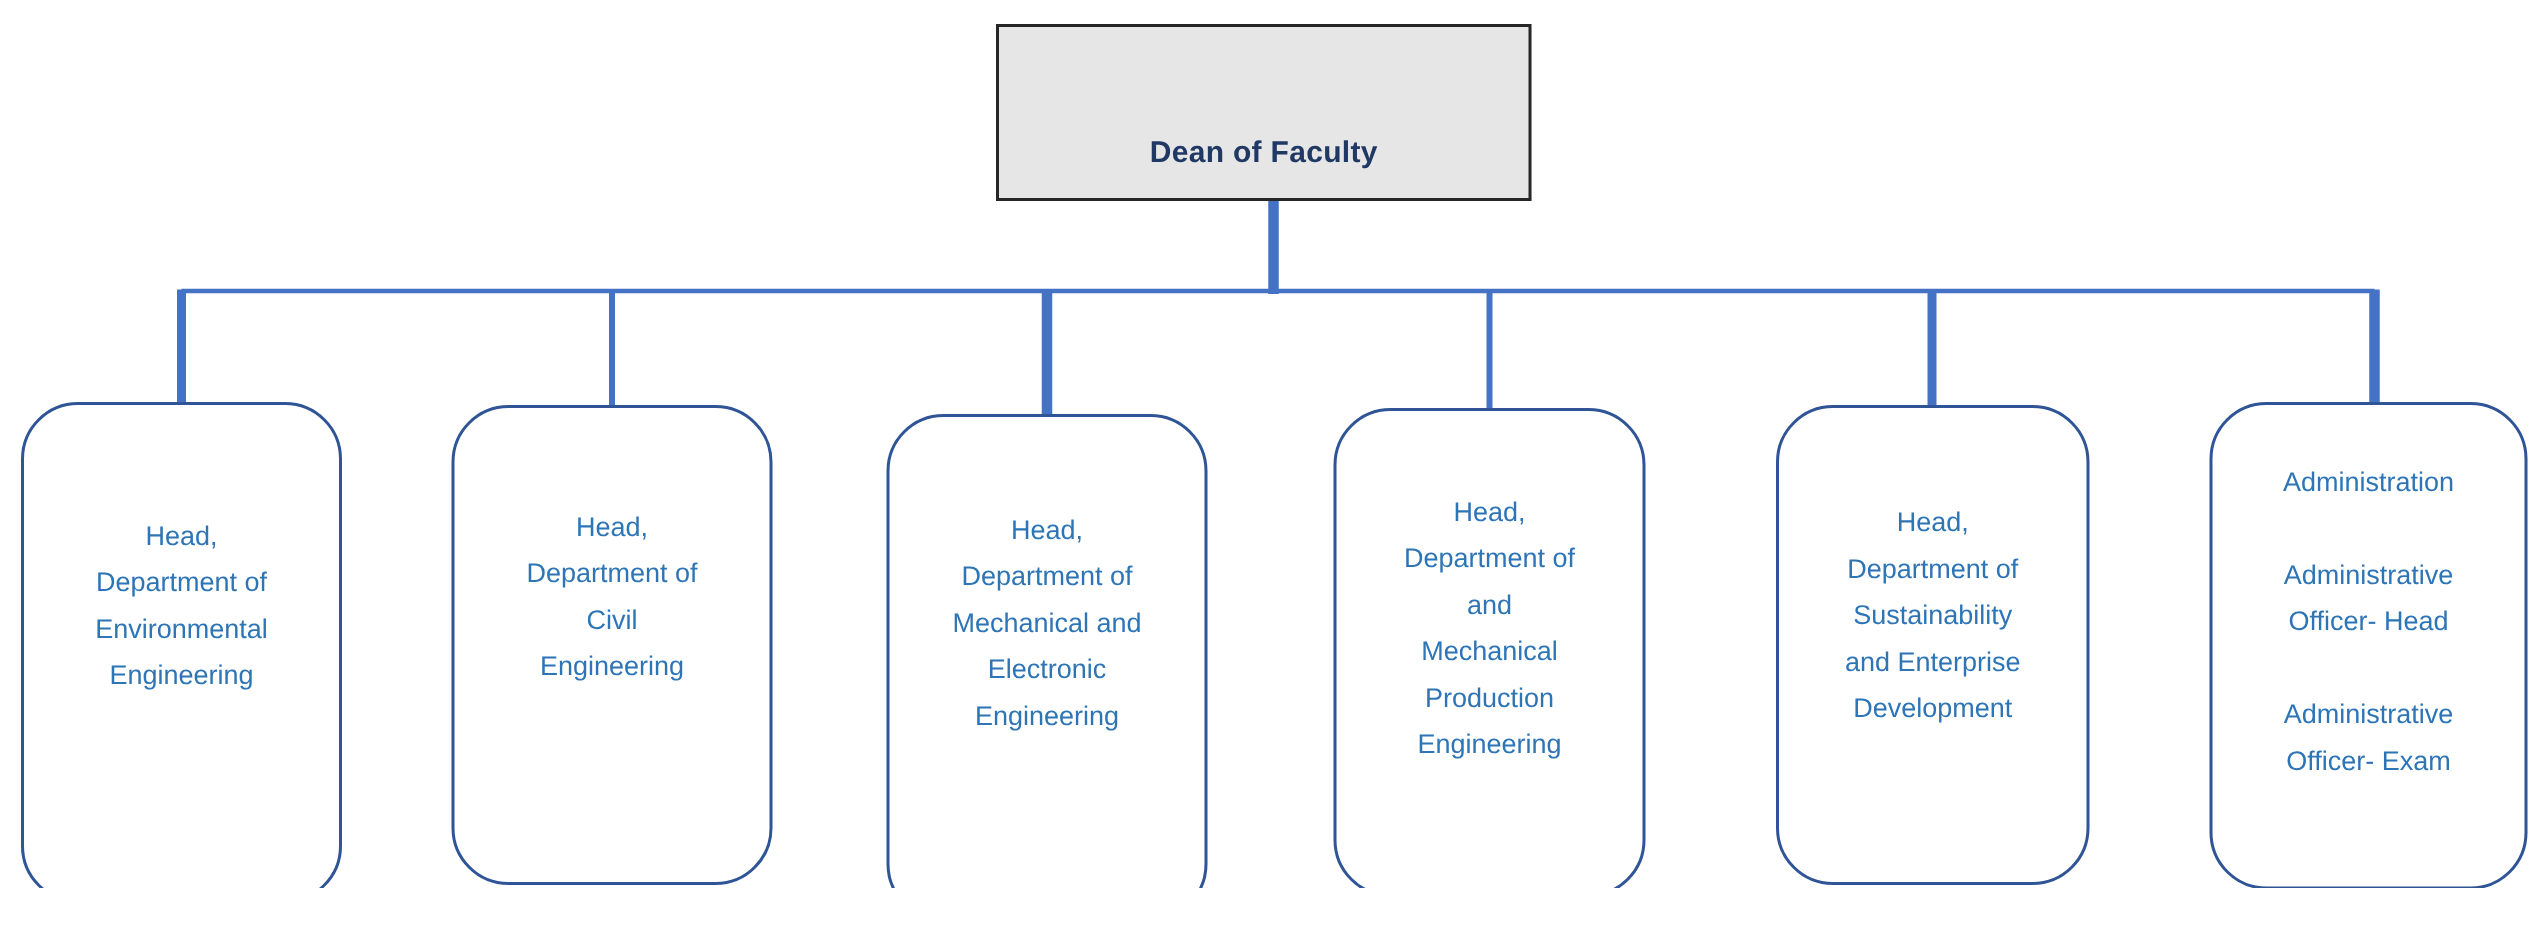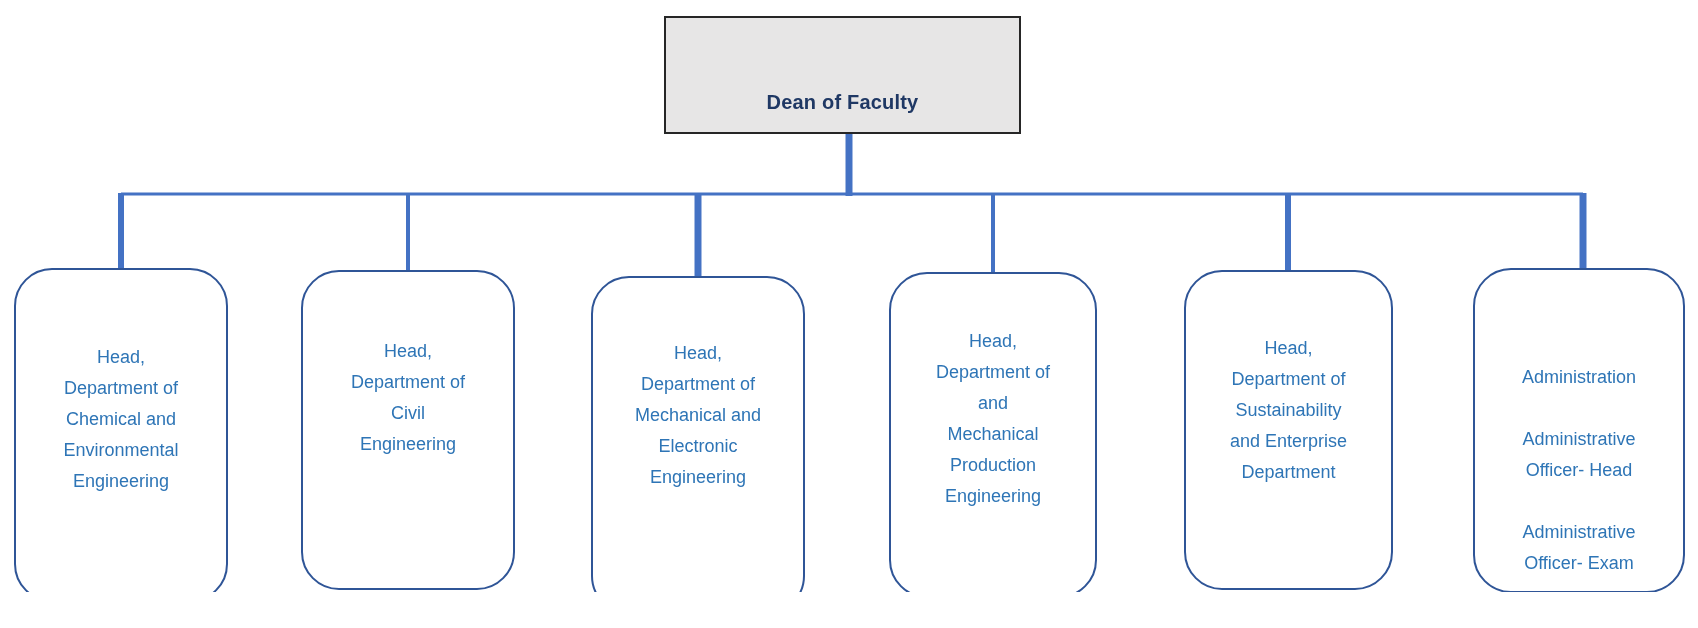--- a/index.html
+++ b/index.html
@@ -57,21 +57,21 @@
   .obox .line {
     height: 31px;
     line-height: 31px;
     white-space: nowrap;
   }
   .b1 { left: 14px;   top: 268px; width: 214px; height: 334px; padding-top: 72px; }
   .b2 { left: 301px;  top: 270px; width: 214px; height: 320px; padding-top: 64px; }
   .b3 { left: 591px;  top: 276px; width: 214px; height: 338px; padding-top: 60px; }
   .b4 { left: 889px;  top: 272px; width: 208px; height: 326px; padding-top: 52px; }
   .b5 { left: 1184px; top: 270px; width: 209px; height: 320px; padding-top: 61px; }
-  .b6 { left: 1473px; top: 268px; width: 212px; height: 325px; padding-top: 92px; }
+  .b6 { left: 1473px; top: 268px; width: 212px; height: 325px; padding-top: 36px; }
 </style>
 </head>
 <body>
 
 <div class="canvas">
 
   <svg class="connectors" viewBox="0 0 1698 628" aria-hidden="true">
 
     <line x1="849" y1="132" x2="849" y2="196" stroke-width="7" stroke="#4472C4"></line>
 
@@ -85,21 +85,20 @@
     <line x1="1583" y1="193" x2="1583" y2="280" stroke-width="7" stroke="#4472C4"></line>
   </svg>
 
   <div class="dean">
     <div class="dean-label">Dean of Faculty</div>
   </div>
 
   <div class="obox b1">
     <div class="line">Head,</div>
     <div class="line">Department of</div>
-    <div class="line">Chemical and</div>
     <div class="line">Environmental</div>
     <div class="line">Engineering</div>
   </div>
 
   <div class="obox b2">
     <div class="line">Head,</div>
     <div class="line">Department of</div>
     <div class="line">Civil</div>
     <div class="line">Engineering</div>
   </div>
@@ -119,21 +118,21 @@
     <div class="line">Mechanical</div>
     <div class="line">Production</div>
     <div class="line">Engineering</div>
   </div>
 
   <div class="obox b5">
     <div class="line">Head,</div>
     <div class="line">Department of</div>
     <div class="line">Sustainability</div>
     <div class="line">and Enterprise</div>
-    <div class="line">Department</div>
+    <div class="line">Development</div>
   </div>
 
   <div class="obox b6">
     <div class="line">Administration</div>
     <div class="line"></div>
     <div class="line">Administrative</div>
     <div class="line">Officer- Head</div>
     <div class="line"></div>
     <div class="line">Administrative</div>
     <div class="line">Officer- Exam</div>

